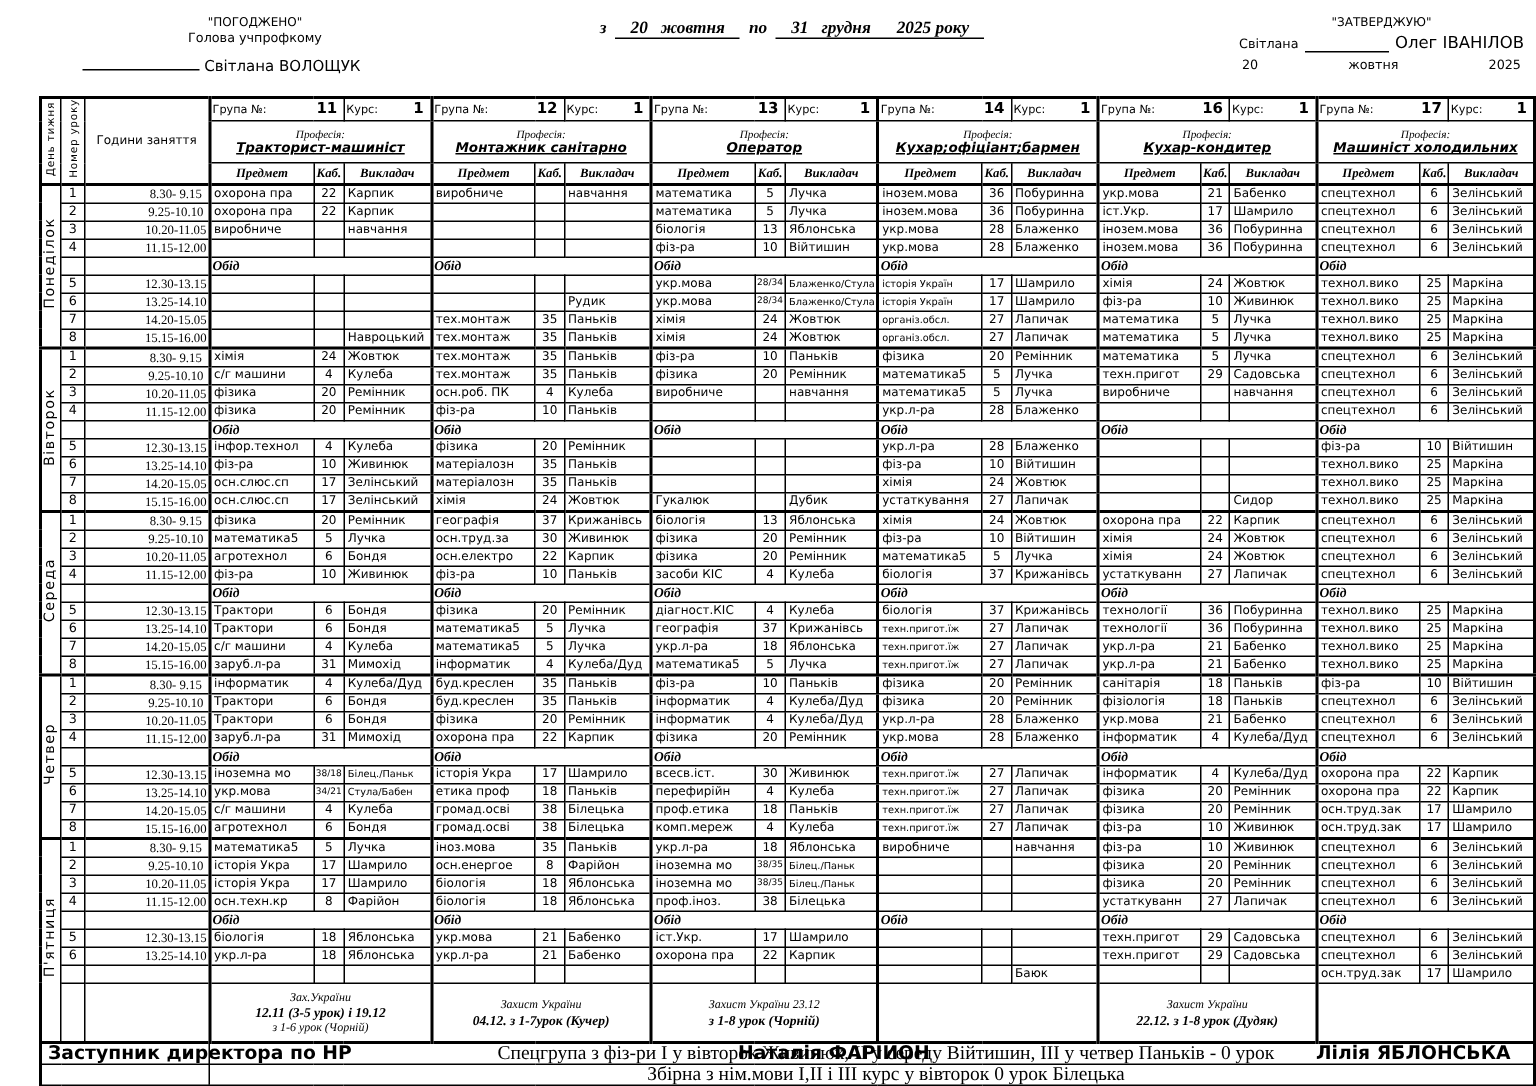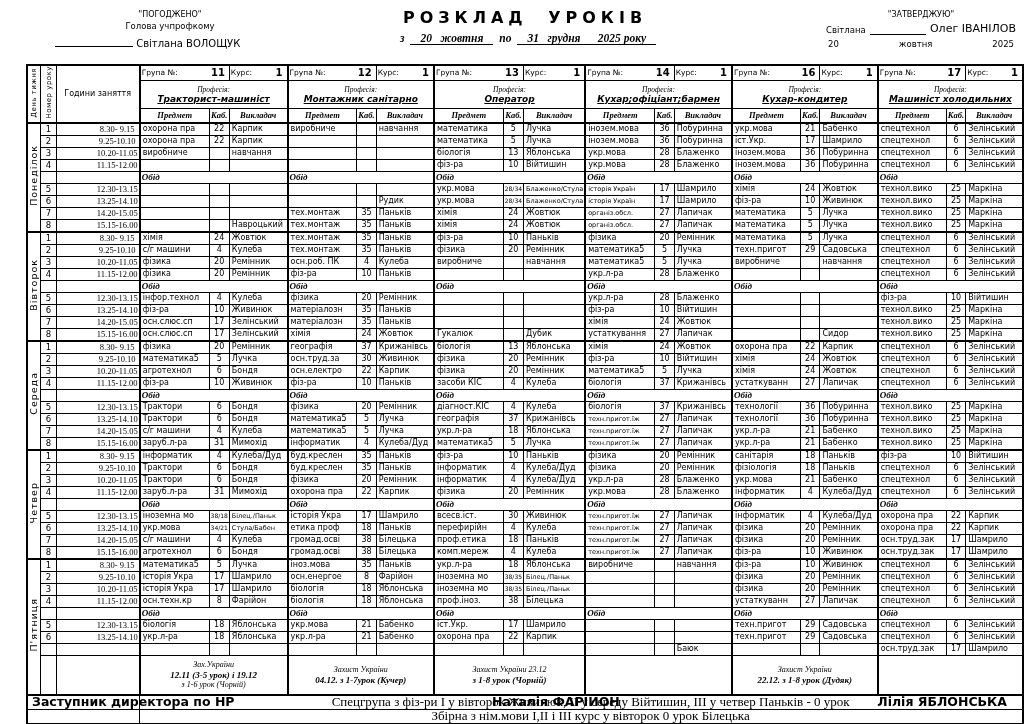--- a/index.html
+++ b/index.html
@@ -73,21 +73,20 @@
   <div class="tophdr">
     <div class="agreed">
       <div class="q">"ПОГОДЖЕНО"</div>
       <div class="r">Голова учпрофкому</div>
       <div class="n">
         <span class="uline"></span>
         <span>Світлана ВОЛОЩУК</span>
       </div>
     </div>
     <div class="titleblk">
-      <div class="title">РОЗКЛАД УРОКІВ</div>
       <div class="period">
         <span class="g">з</span><span class="u"><span>20</span>&nbsp;&nbsp;&nbsp;<span>жовтня</span></span><span class="g">по</span><span class="u"><span>31</span>&nbsp;&nbsp;&nbsp;<span>грудня</span>&nbsp;&nbsp;&nbsp;&nbsp;&nbsp;&nbsp;<span>2025 року</span></span>
       </div>
     </div>
     <div class="approved">
       <div class="q">"ЗАТВЕРДЖУЮ"</div>
       <div class="l2">
         <span>Світлана</span>
         <span class="ul2"></span>
         <span class="apname">Олег ІВАНІЛОВ</span>

